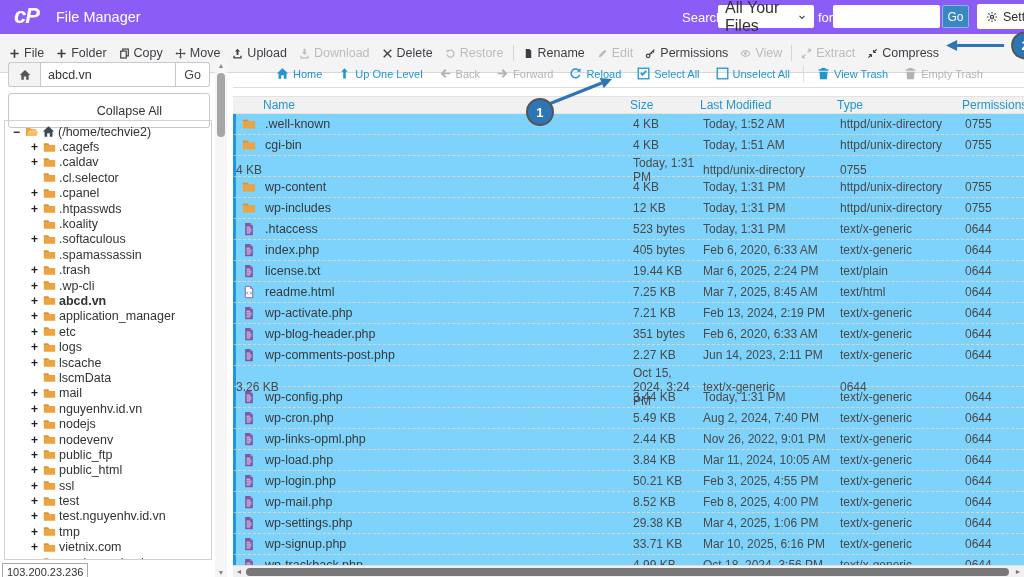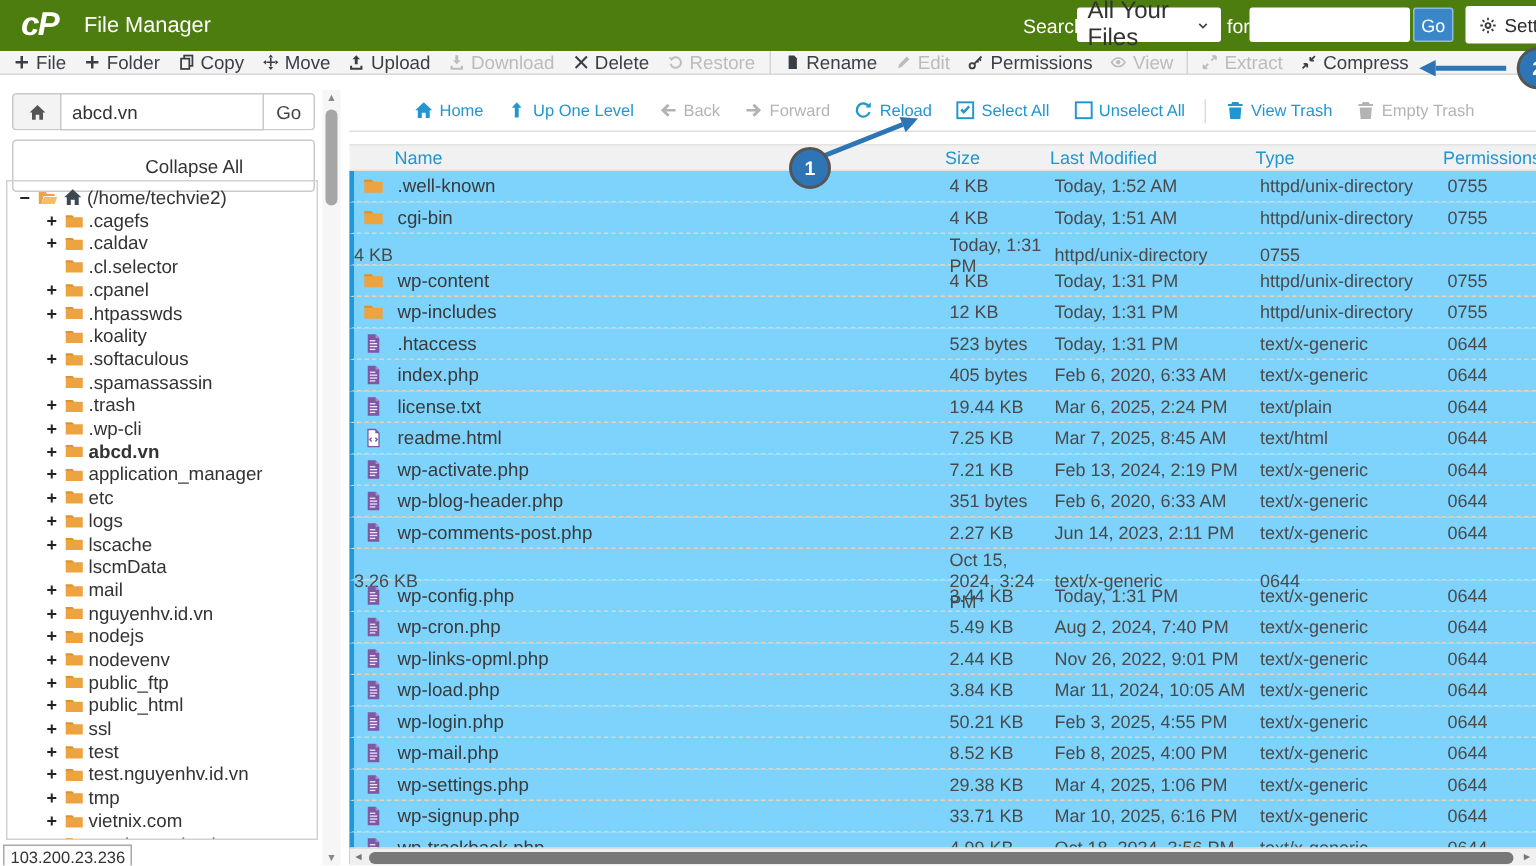--- a/index.html
+++ b/index.html
@@ -2,39 +2,39 @@
 <html><head>
 <meta charset="utf-8">
 <style>
   * { margin:0; padding:0; box-sizing:border-box; }
   html,body { width:1024px; height:577px; overflow:hidden; background:#fff;
     font-family:"Liberation Sans", sans-serif; position:relative; }
   .ic { display:inline-flex; align-items:center; justify-content:center; }
   .ic svg { width:1em; height:1em; display:block; }
 
   
-  .app-header { position:absolute; top:0; left:0; right:0; height:42px; background:#4d7c0f; }
+  .app-header { position:absolute; top:0; left:0; right:0; height:42px; background:#8b5cf6; }
   .logo { position:absolute; left:14px; top:3px; color:#fff; font-size:22px; font-weight:bold;
     font-style:italic; letter-spacing:-1px; }
   .app-title { position:absolute; left:56px; top:9px; color:#fff; font-size:14.5px; }
   .hdr-label { position:absolute; top:10px; color:#fff; font-size:13px; }
   .hdr-select { position:absolute; left:718px; top:5px; width:96px; height:23px; background:#fff;
     border-radius:2px; display:flex; align-items:center; justify-content:space-between;
     padding:0 7px; font-size:16px; color:#333; cursor:default; }
   .hdr-input { position:absolute; left:833px; top:5px; width:107px; height:23px; border:none;
     border-radius:2px; padding:0 6px; font-size:12.5px; }
   .go-btn { position:absolute; left:942px; top:5px; width:27px; height:23px; background:#3a87c8;
     border:1px solid #8db9dd; border-radius:2px; color:#fff; font-size:12px; display:flex;
     align-items:center; justify-content:center; }
   .settings-btn { position:absolute; left:977px; top:4px; width:78px; height:25px; background:#fff;
     border-radius:2px; color:#2c2c2c; font-size:12.5px; display:flex; align-items:center;
     gap:5px; padding:0 9px; }
 
   
-  .action-bar { position:absolute; top:34px; left:0; right:0; height:16px; background:#f4f4f4;
+  .action-bar { position:absolute; top:34px; left:0; right:0; height:39px; background:#f4f4f4;
     border-bottom:1px solid #d8d8d8; display:flex; align-items:center; padding-left:3px;
     font-size:12.5px; color:#3b3f45; }
   .tb-item { display:inline-flex; align-items:center; gap:4px; margin:0 6px; white-space:nowrap;
     cursor:pointer; }
   .tb-item .ic { font-size:11px; }
   .tb-item.disabled { color:#bcbcbc; cursor:default; }
   .tb-sep { width:1px; height:16px; background:#d5d5d5; margin:0 3px; }
 
   
   .path-row { position:absolute; top:62px; left:8px; width:202px; height:25px; display:flex; }

